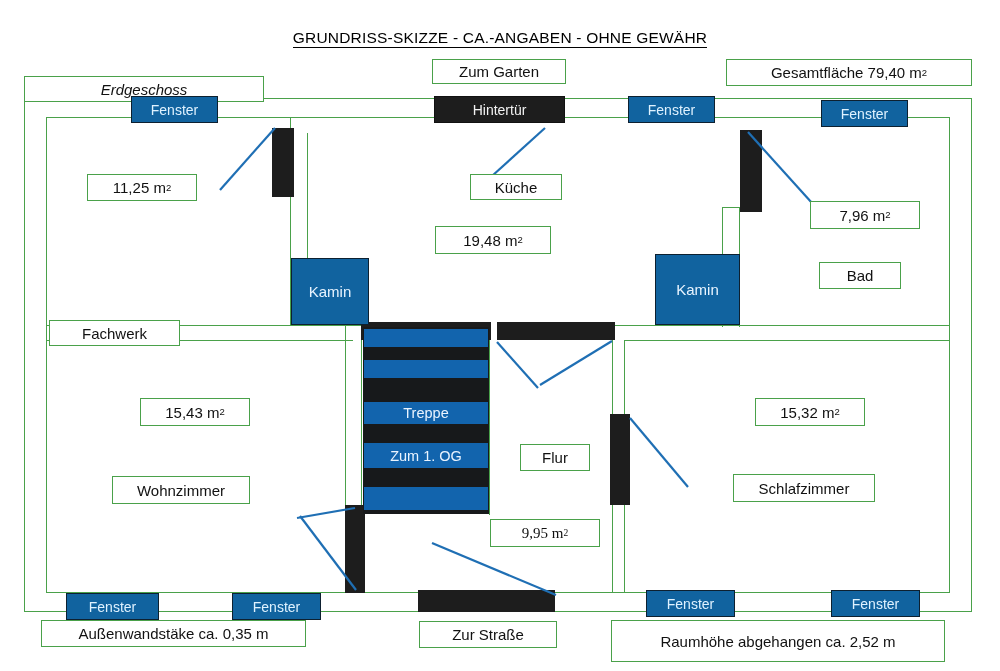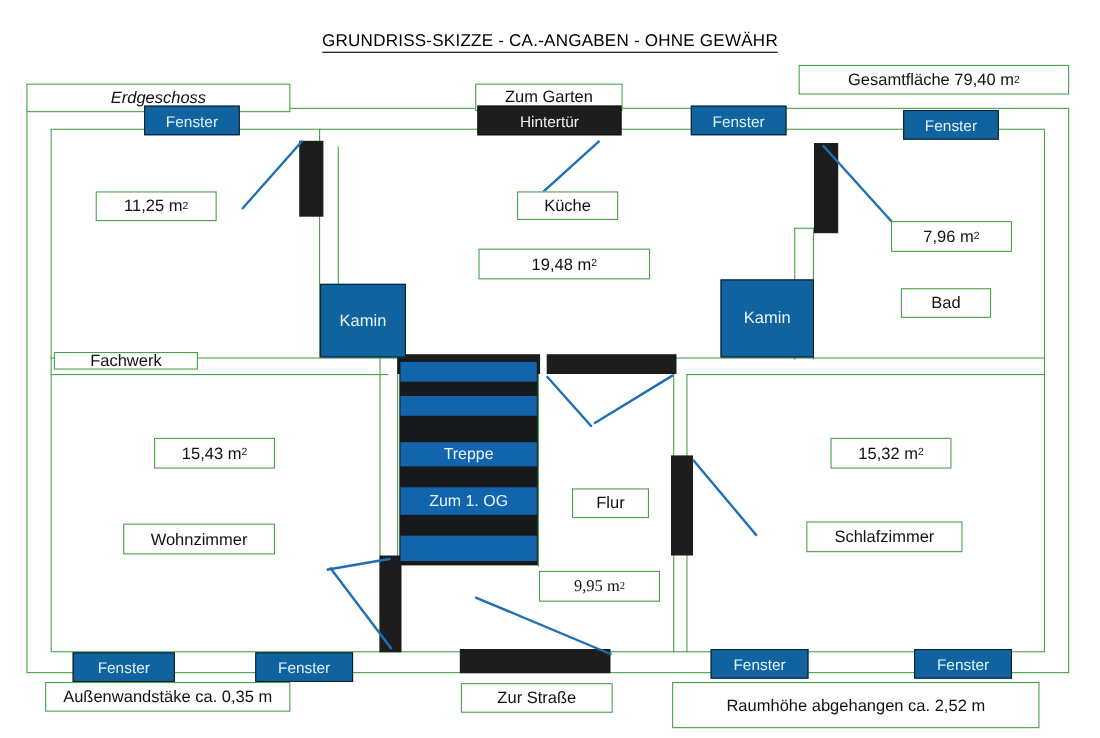--- a/index.html
+++ b/index.html
@@ -137,21 +137,21 @@
 <div id="stage">
 
   <div class="title">
     <span>GRUNDRISS-SKIZZE - CA.-ANGABEN - OHNE GEWÄHR</span>
   </div>
 
   <div class="callout" style="left:24px;top:76px;width:240px;height:26px;font-style:italic;">
     <span>Erdgeschoss</span>
   </div>
 
-  <div class="callout" style="left:432px;top:59px;width:134px;height:25px;margin-top:17px;">
+  <div class="callout" style="left:432px;top:59px;width:134px;height:25px;">
     <span>Zum Garten</span>
   </div>
 
   <div class="callout sup" style="left:726px;top:59px;width:246px;height:27px;">
     <span>Gesamtfläche 79,40 m</span>
       <sup>2</sup>
   </div>
 
   <div class="wall-green" style="left:24px;top:98px;width:948px;height:514px;"></div>
 
@@ -259,35 +259,35 @@
 
   <div class="callout sup" style="left:87px;top:174px;width:110px;height:27px;">
     <span>11,25 m</span>
       <sup>2</sup>
   </div>
 
   <div class="callout" style="left:470px;top:174px;width:92px;height:26px;">
     <span>Küche</span>
   </div>
 
-  <div class="callout sup" style="left:435px;top:226px;width:156px;height:28px;">
+  <div class="callout sup" style="left:435px;top:226px;width:116px;height:28px;">
     <span>19,48 m</span>
       <sup>2</sup>
   </div>
 
   <div class="callout sup" style="left:810px;top:201px;width:110px;height:28px;">
     <span>7,96 m</span>
       <sup>2</sup>
   </div>
 
   <div class="callout" style="left:819px;top:262px;width:82px;height:27px;">
     <span>Bad</span>
   </div>
 
-  <div class="callout" style="left:49px;top:320px;width:131px;height:16px;">
+  <div class="callout" style="left:49px;top:320px;width:131px;height:26px;">
     <span>Fachwerk</span>
   </div>
 
   <div class="callout sup" style="left:140px;top:398px;width:110px;height:28px;">
     <span>15,43 m</span>
       <sup>2</sup>
   </div>
 
   <div class="callout" style="left:112px;top:476px;width:138px;height:28px;">
     <span>Wohnzimmer</span>
@@ -304,21 +304,21 @@
 
   <div class="callout" style="left:520px;top:444px;width:70px;height:27px;">
     <span>Flur</span>
   </div>
 
   <div class="callout sup" style="left:490px;top:519px;width:110px;height:28px;font-family:Liberation Serif, serif;">
     <span>9,95 m</span>
       <sup>2</sup>
   </div>
 
-  <div class="callout" style="left:41px;top:620px;width:223px;height:27px;">
+  <div class="callout" style="left:41px;top:620px;width:265px;height:27px;">
     <span>Außenwandstäke ca. 0,35 m</span>
   </div>
 
   <div class="callout" style="left:419px;top:621px;width:138px;height:27px;">
     <span>Zur Straße</span>
   </div>
 
   <div class="callout" style="left:611px;top:620px;width:334px;height:42px;">
     <span>Raumhöhe abgehangen  ca. 2,52 m</span>
   </div>

